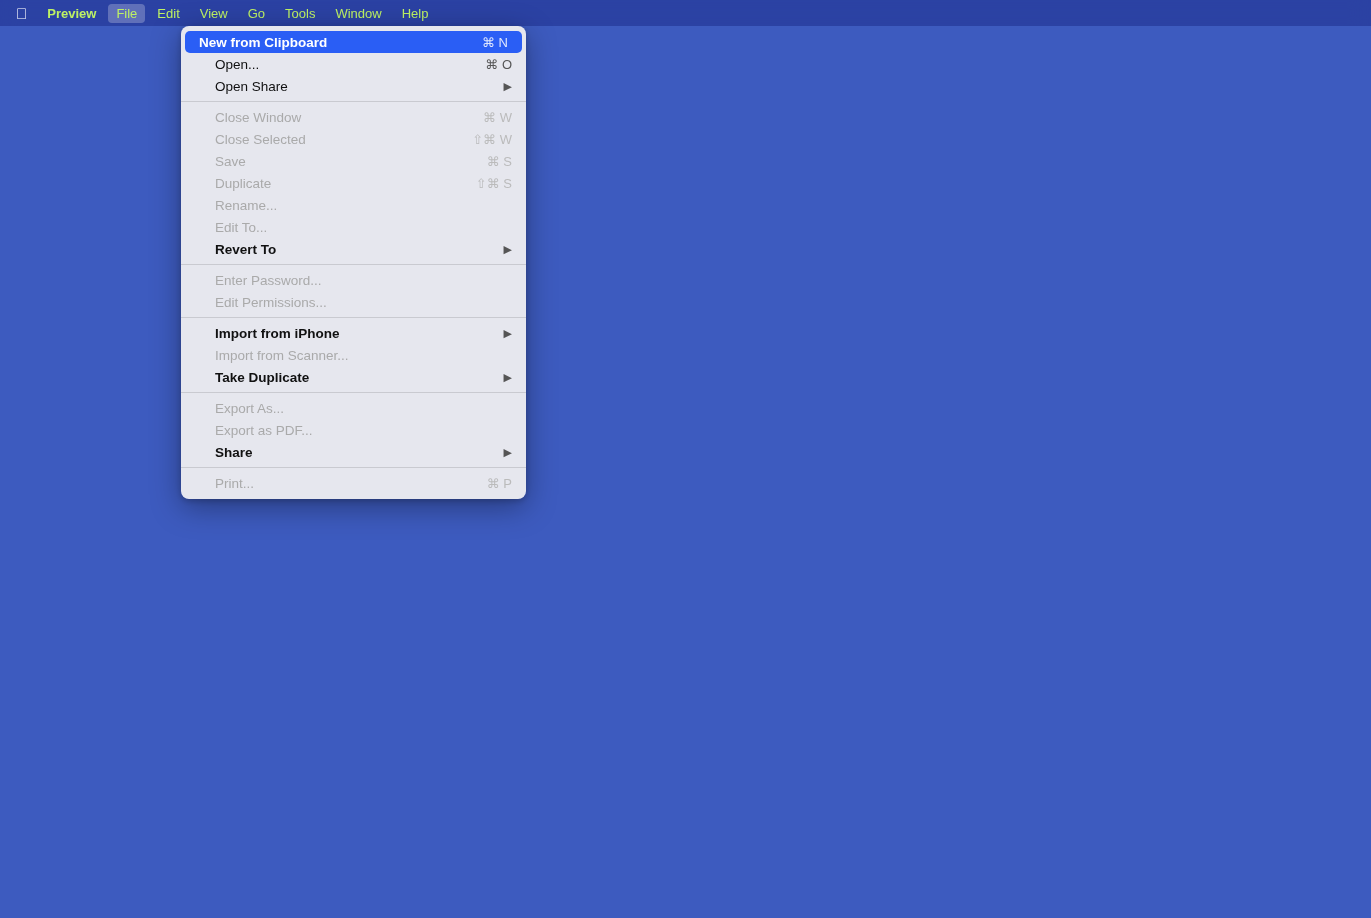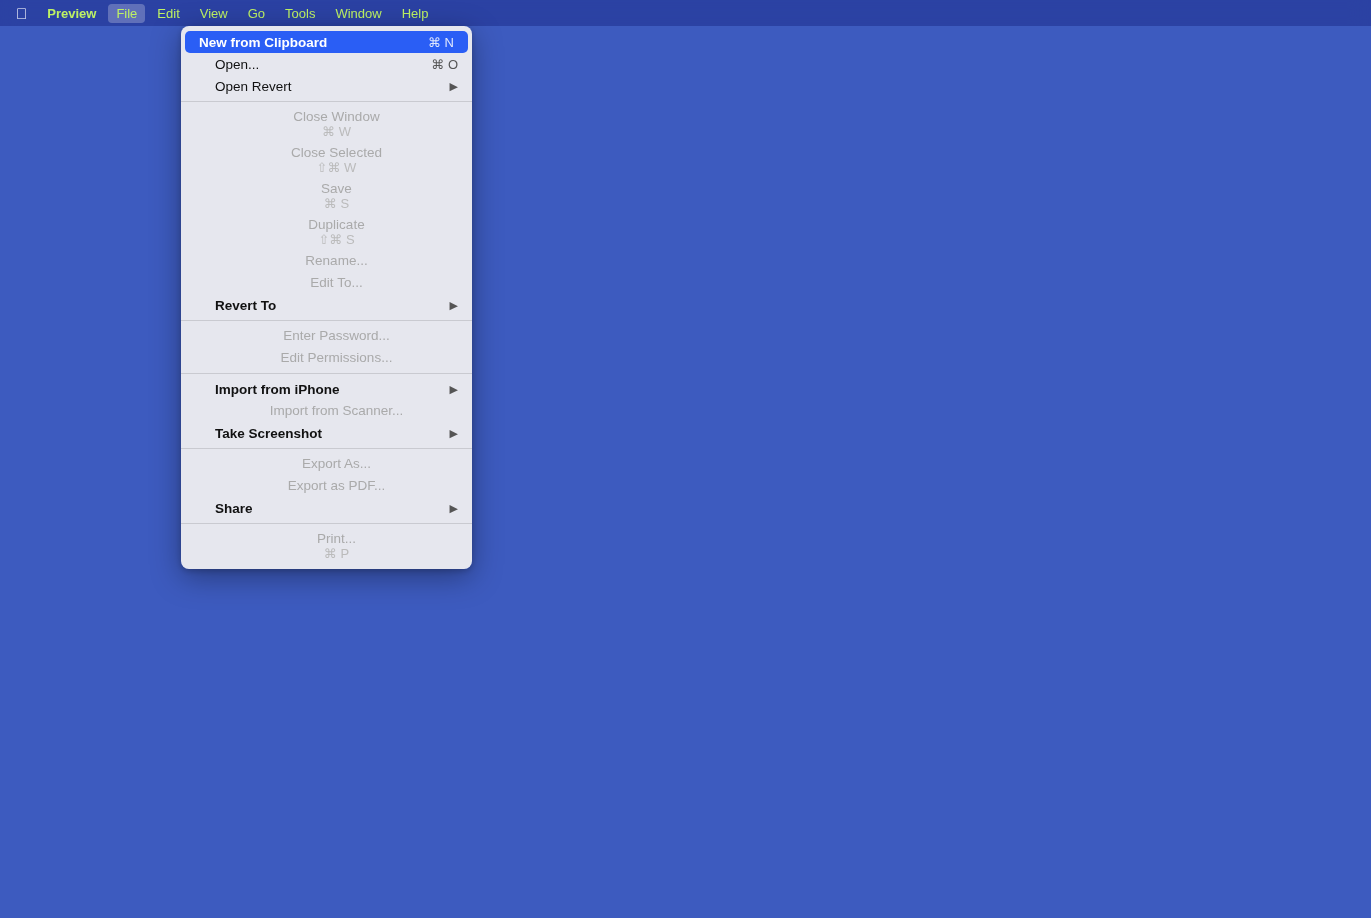--- a/index.html
+++ b/index.html
@@ -52,21 +52,21 @@
       font-size: 15px;
       padding: 2px 8px;
       cursor: pointer;
     }
 
     
     .dropdown-menu {
       position: absolute;
       top: 26px;
       left: 181px;
-      width: 291px;
+      width: 345px;
       background: rgba(235, 235, 240, 0.97);
       backdrop-filter: blur(30px);
       border-radius: 8px;
       padding: 5px 0;
       box-shadow: 0 8px 30px rgba(0,0,0,0.35), 0 2px 6px rgba(0,0,0,0.2);
     }
 
     .menu-item {
       display: flex;
       align-items: center;
@@ -83,21 +83,20 @@
     .menu-item.highlighted {
       background: #2a5ef5;
       color: white;
       border-radius: 5px;
       margin: 0 4px;
     }
 
     .menu-item.disabled {
       color: #aaa;
       cursor: default;
-      flex-direction: column;
     }
 
     .menu-item-left {
       display: flex;
       align-items: center;
       gap: 0;
     }
 
     .menu-item-label {
       font-size: 13.5px;
@@ -161,21 +160,21 @@
     <div class="menu-item">
       <div class="menu-item-left">
         <span class="menu-item-label">Open...</span>
       </div>
       <div style="display: flex; align-items: center; gap: 6px;">
         <span class="menu-item-shortcut">⌘ O</span>
       </div>
     </div>
     <div class="menu-item">
       <div class="menu-item-left">
-        <span class="menu-item-label">Open Revert</span>
+        <span class="menu-item-label">Open Share</span>
       </div>
       <div style="display: flex; align-items: center; gap: 6px;">
         <span class="submenu-arrow">▶</span>
       </div>
     </div>
     <div class="menu-separator"></div>
     <div class="menu-item disabled">
       <div class="menu-item-left">
         <span class="menu-item-label">Close Window</span>
       </div>
@@ -250,21 +249,21 @@
       </div>
     </div>
     <div class="menu-item disabled">
       <div class="menu-item-left">
         <span class="menu-item-label">Import from Scanner...</span>
       </div>
       <div style="display: flex; align-items: center; gap: 6px;"></div>
     </div>
     <div class="menu-item">
       <div class="menu-item-left">
-        <span class="menu-item-label bold">Take Screenshot</span>
+        <span class="menu-item-label bold">Take Duplicate</span>
       </div>
       <div style="display: flex; align-items: center; gap: 6px;">
         <span class="submenu-arrow">▶</span>
       </div>
     </div>
     <div class="menu-separator"></div>
     <div class="menu-item disabled">
       <div class="menu-item-left">
         <span class="menu-item-label">Export As...</span>
       </div>

